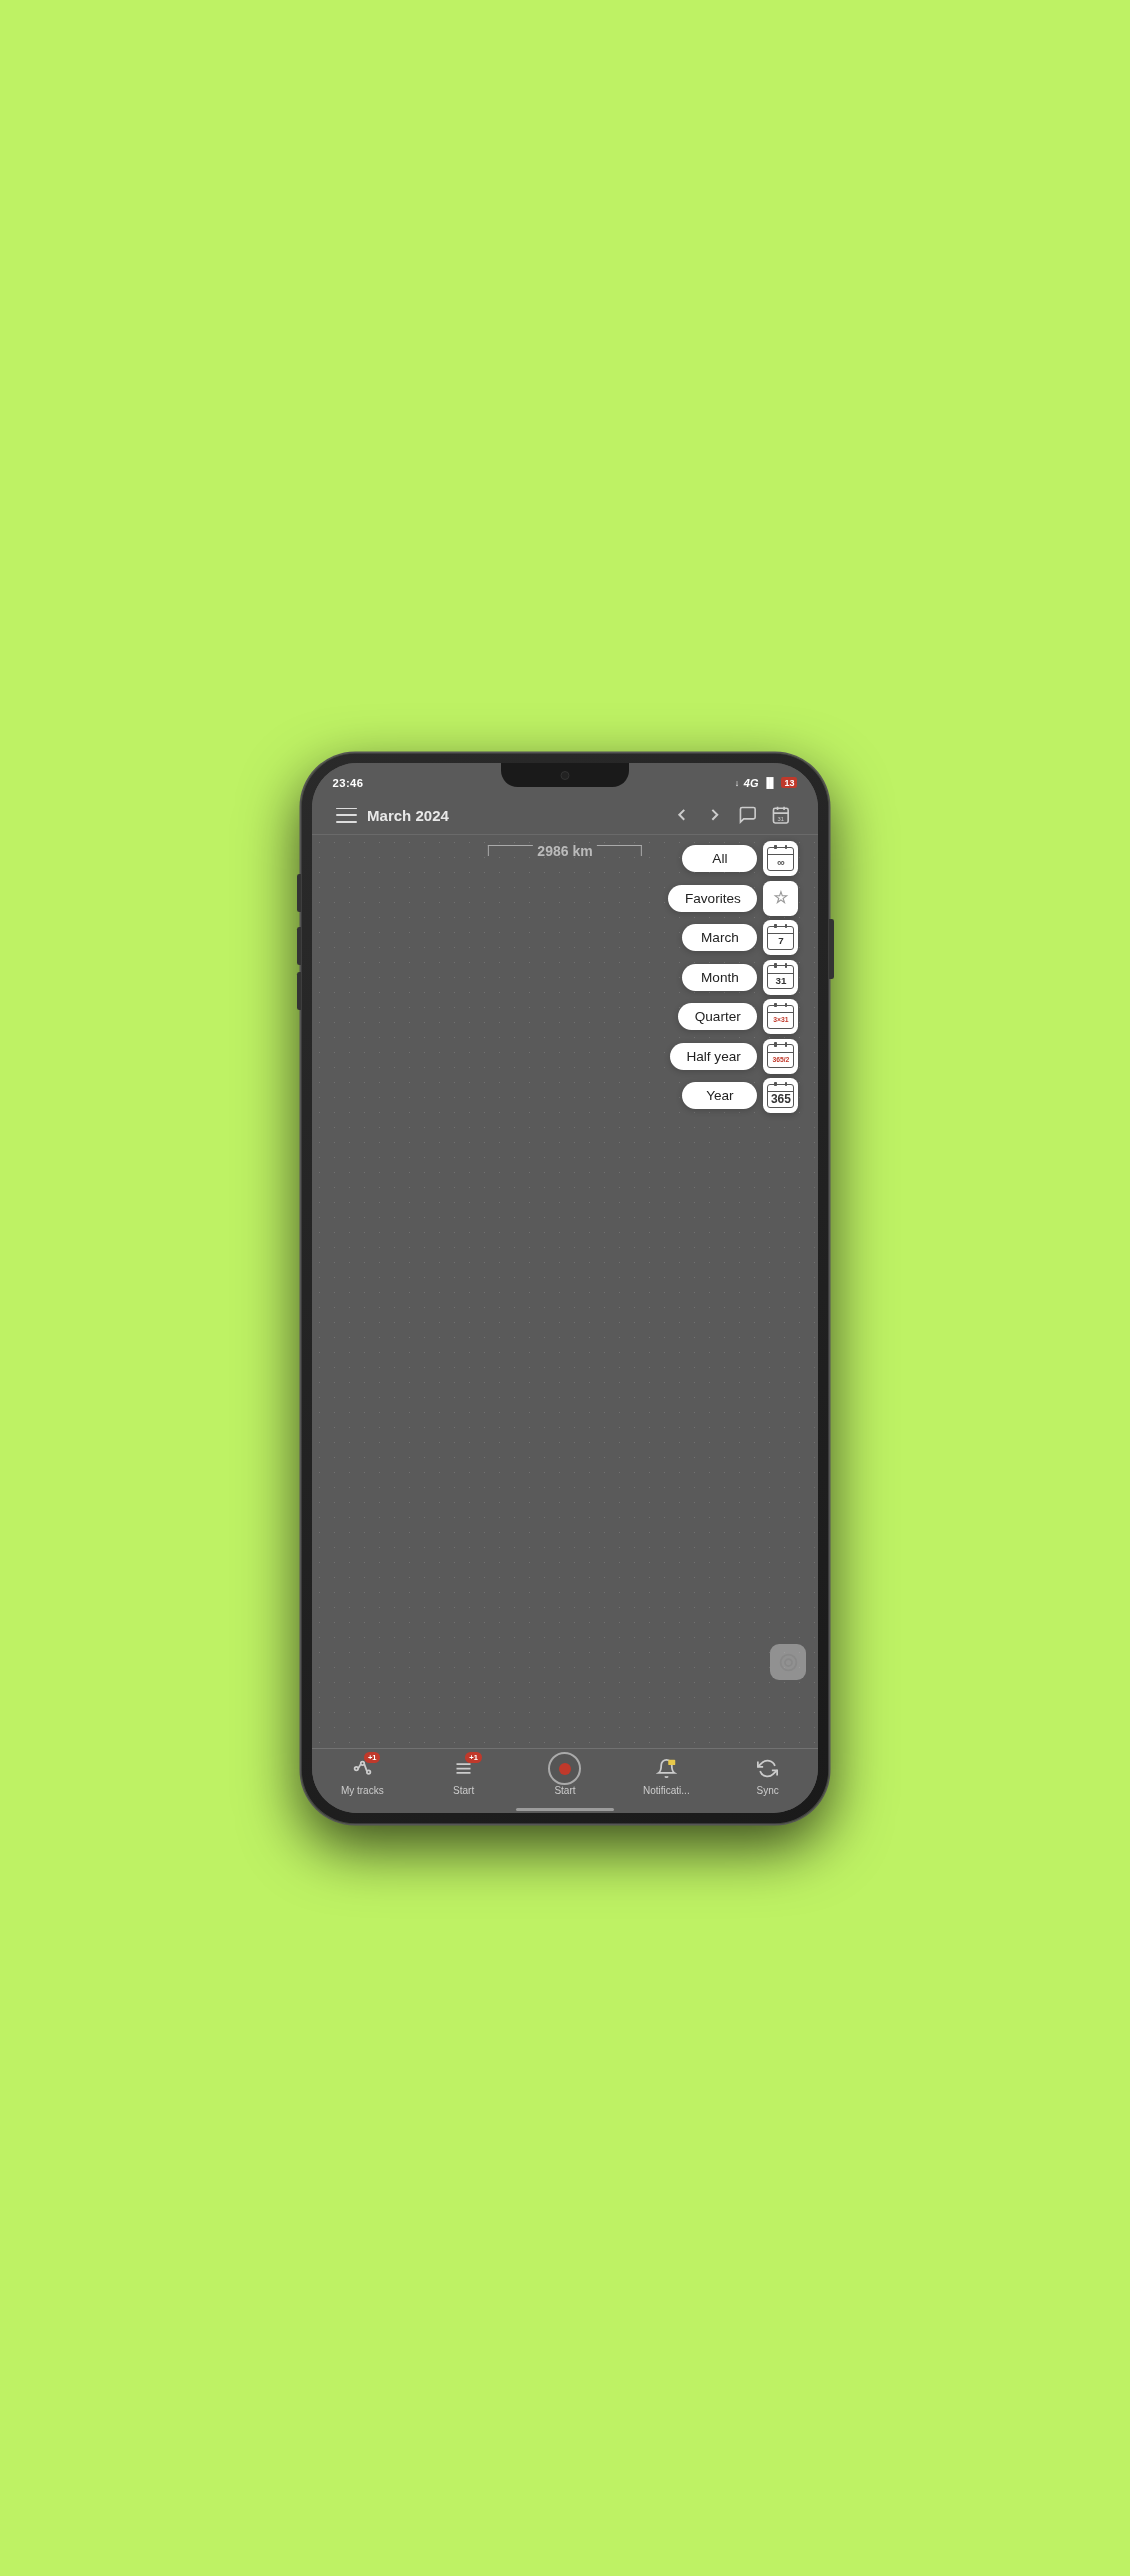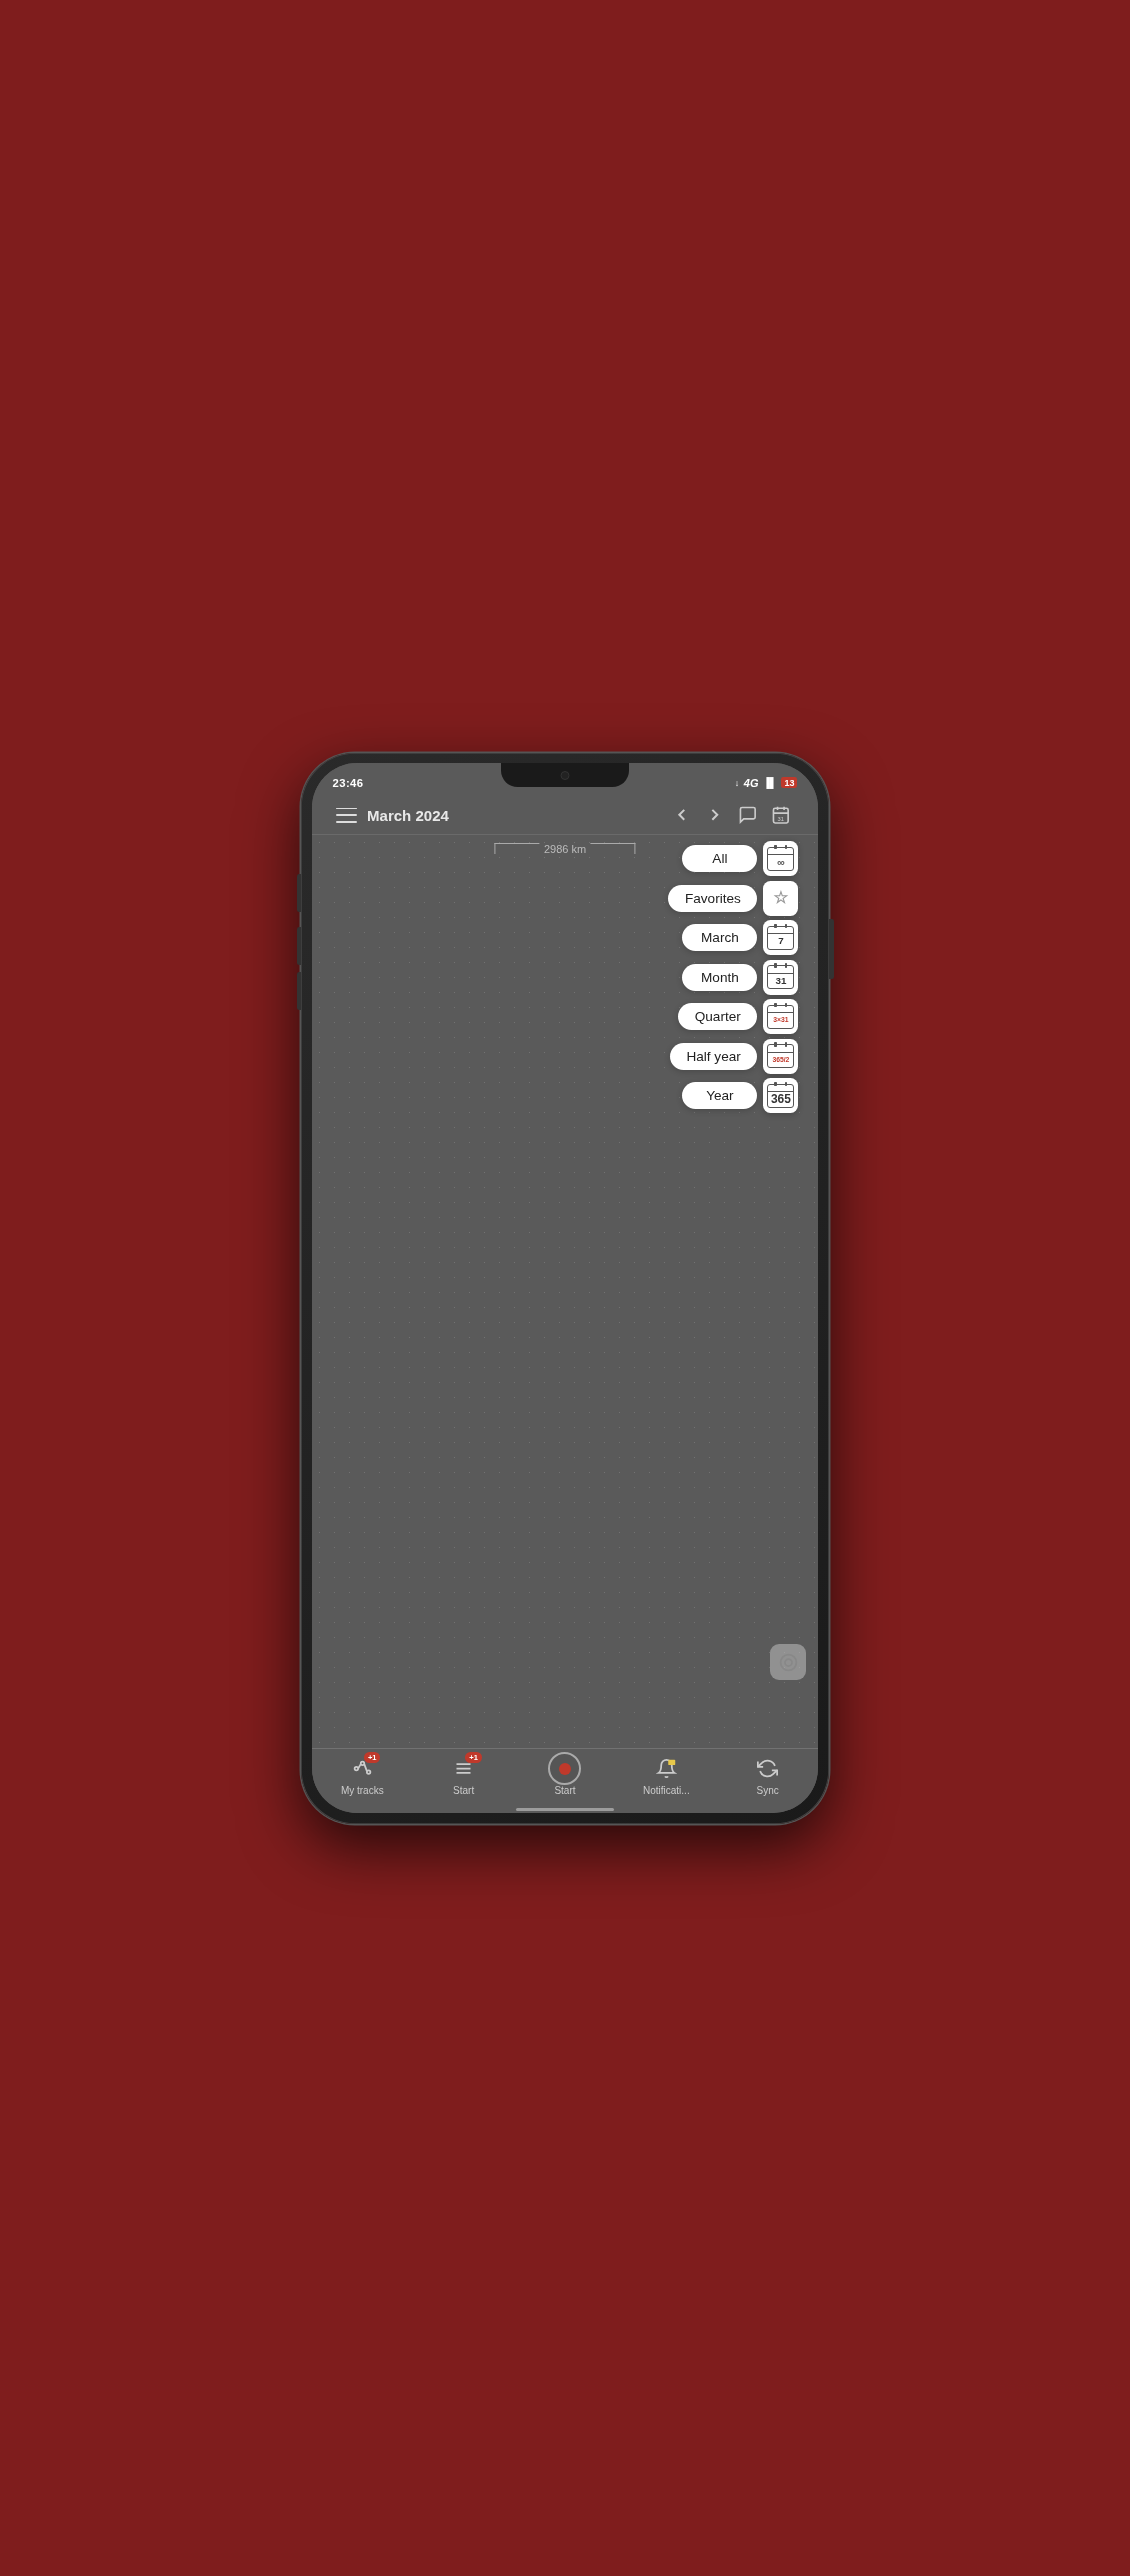--- a/index.html
+++ b/index.html
@@ -12,21 +12,21 @@
       min-height: 100vh;
       font-family: -apple-system, BlinkMacSystemFont, 'Helvetica Neue', Arial, sans-serif;
     }
 
     .page-wrapper {
       width: 1131px;
       height: 2576px;
       display: flex;
       justify-content: center;
       align-items: center;
-      background: #7f1d1d;
+      background: #bef264;
     }
 
     .phone-outer {
       width: 528px;
       height: 1071px;
       background: linear-gradient(145deg, #2a2a2a, #1a1a1a);
       border-radius: 54px;
       padding: 10.6px;
       box-shadow:
         0 0 0 1.5px #555,
@@ -447,21 +447,21 @@
               </svg>
           </div>
         </div>
       </div>
 
       <div class="main-content">
         <div class="grid-bg"></div>
 
         <div class="distance-label">
           <span class="distance-bracket" style="width:45px; border-right:none; border-left:1.1px solid #aaa; border-top:1.1px solid #aaa;"></span>
-          <span style="color:#bbb;font-size:11px;">2986 km</span>
+          <span style="color:#bbb;font-size:14px;font-weight:bold;">2986 km</span>
           <span class="distance-bracket" style="width:45px; border-left:none; border-right:1.1px solid #aaa; border-top:1.1px solid #aaa;"></span>
         </div>
 
         <div class="dropdown-menu">
 
           <div class="menu-row">
             <button class="menu-label-btn">All</button>
             <div class="menu-icon-btn">
               <div class="calendar-icon-wrap">
                 <div class="calendar-icon-top"></div>

